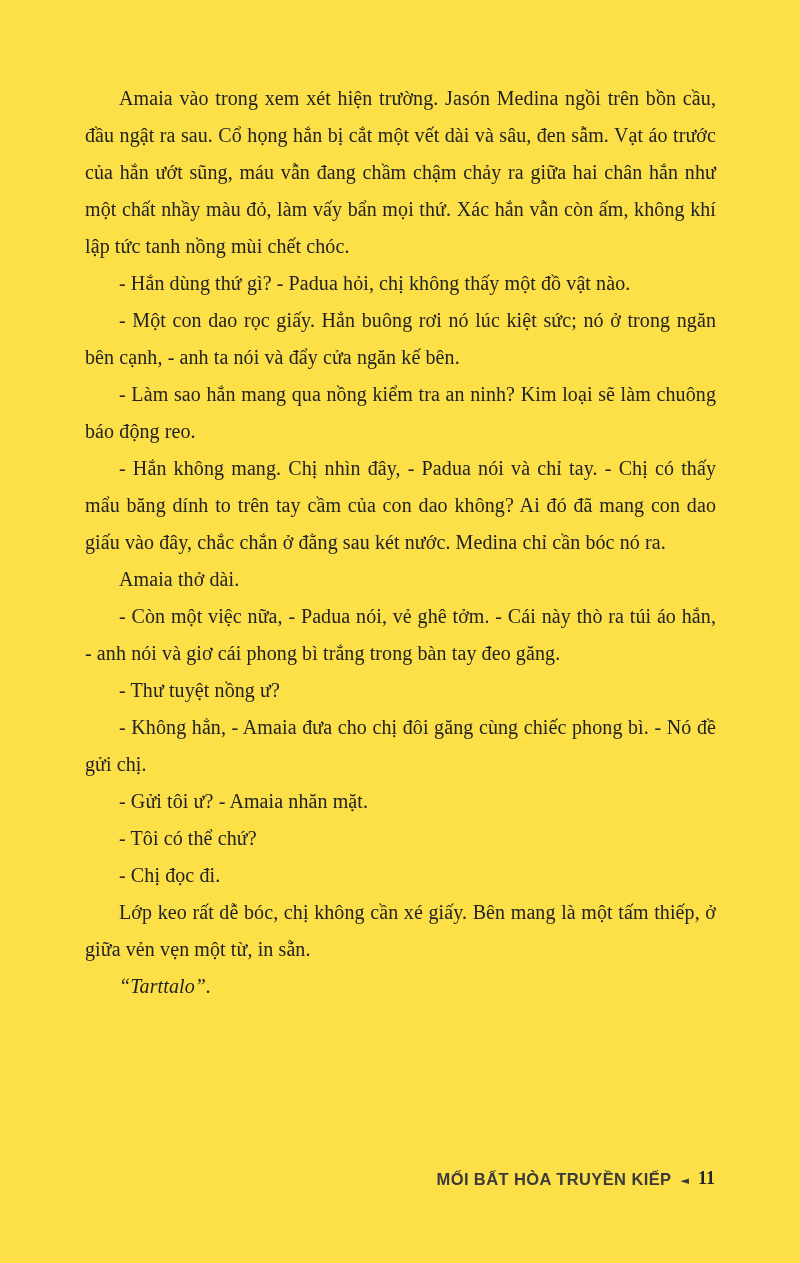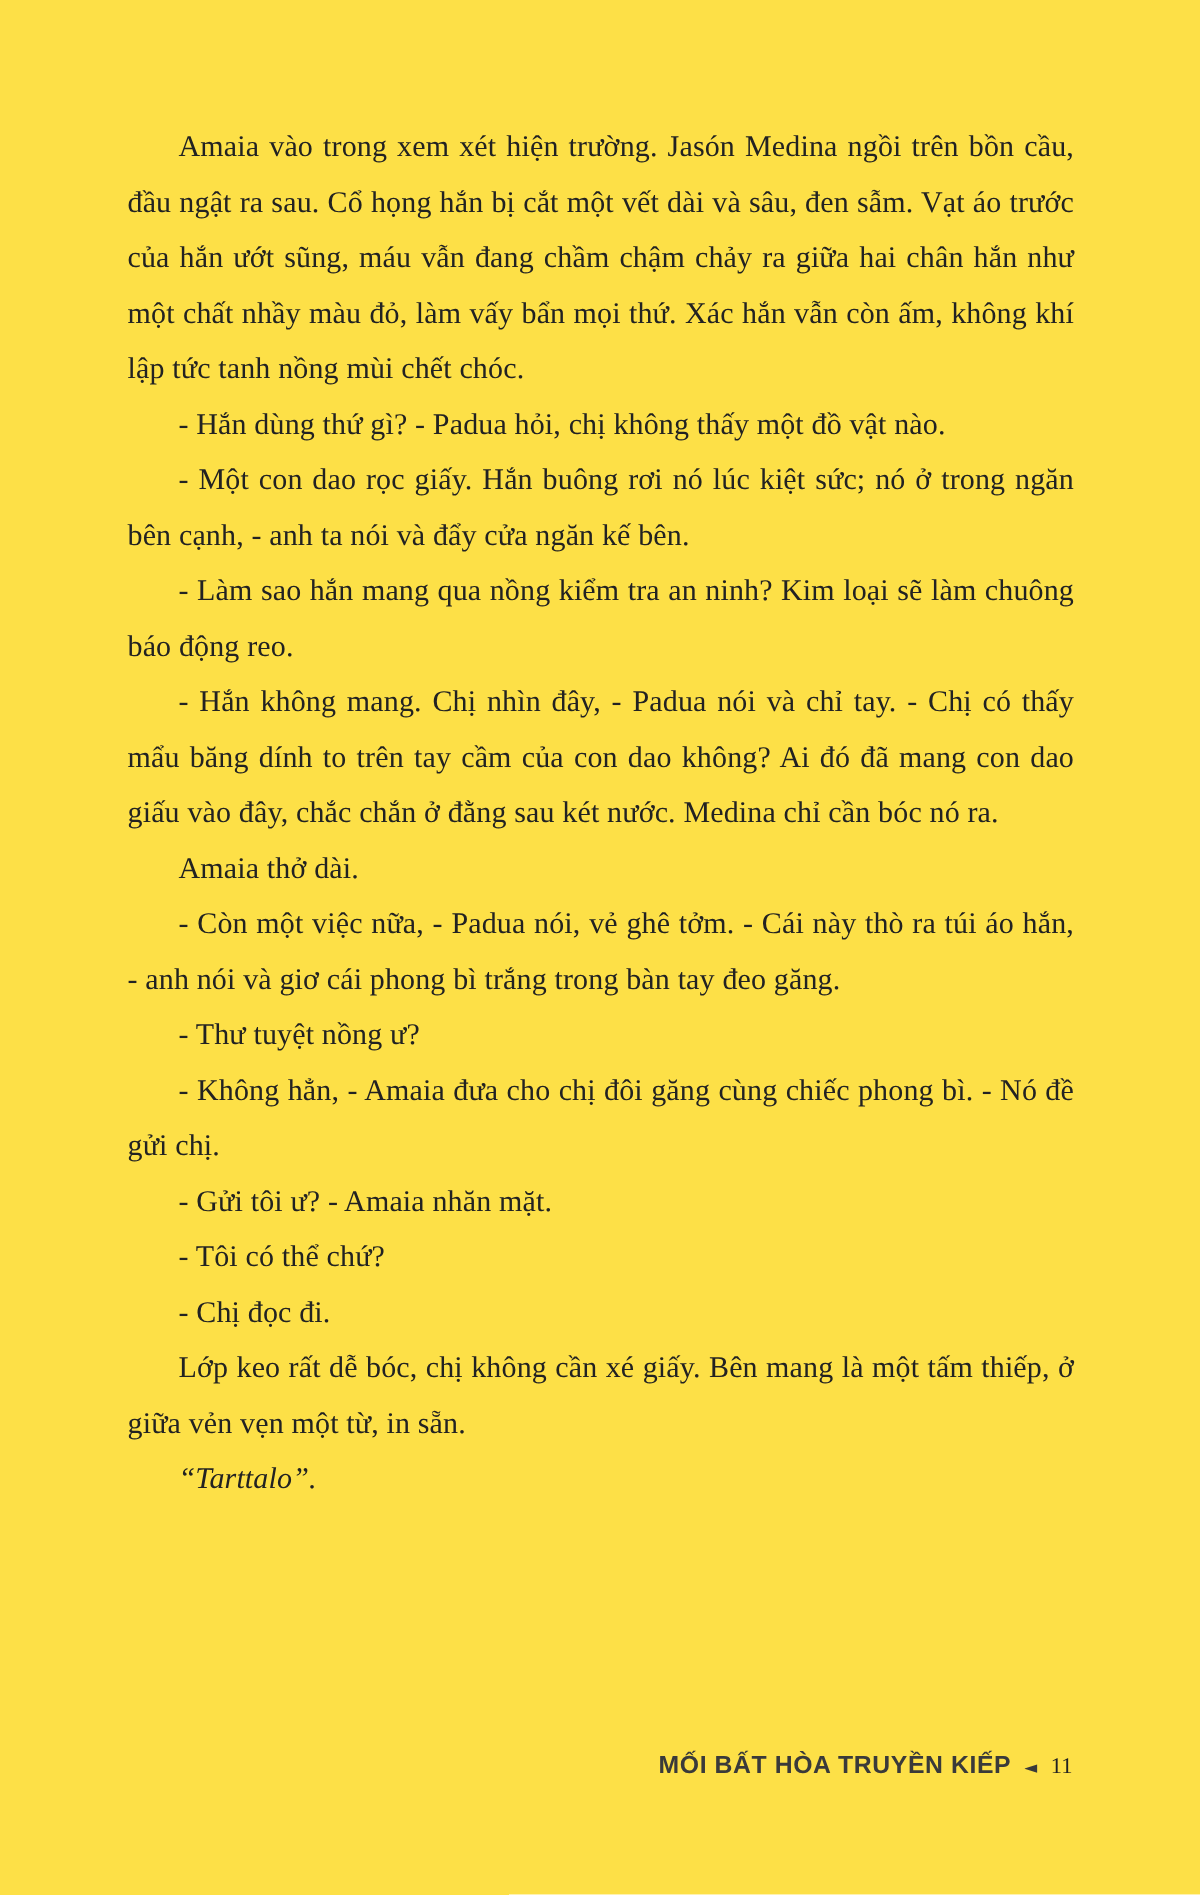--- a/index.html
+++ b/index.html
@@ -48,22 +48,23 @@
   }
   .tri {
     font-family: "DejaVu Sans", sans-serif;
     font-size: 11px;
     color: #3a3a3a;
     position: relative;
     top: -2px;
   }
   .pagenum {
     font-family: "Liberation Serif", serif;
-    font-size: 15px;
+    font-size: 18px;
     color: #222222;
+    font-weight: bold;
   }
 </style>
 </head>
 <body>
 
 <div class="page">
   <div class="content" id="para-container">
       <p>Amaia vào trong xem xét hiện trường. Jasón Medina ngồi trên bồn cầu, đầu ngật ra sau. Cổ họng hắn bị cắt một vết dài và sâu, đen sẫm. Vạt áo trước của hắn ướt sũng, máu vẫn đang chầm chậm chảy ra giữa hai chân hắn như một chất nhầy màu đỏ, làm vấy bẩn mọi thứ. Xác hắn vẫn còn ấm, không khí lập tức tanh nồng mùi chết chóc.</p>
       <p>- Hắn dùng thứ gì? - Padua hỏi, chị không thấy một đồ vật nào.</p>
       <p>- Một con dao rọc giấy. Hắn buông rơi nó lúc kiệt sức; nó ở trong ngăn bên cạnh, - anh ta nói và đẩy cửa ngăn kế bên.</p>

